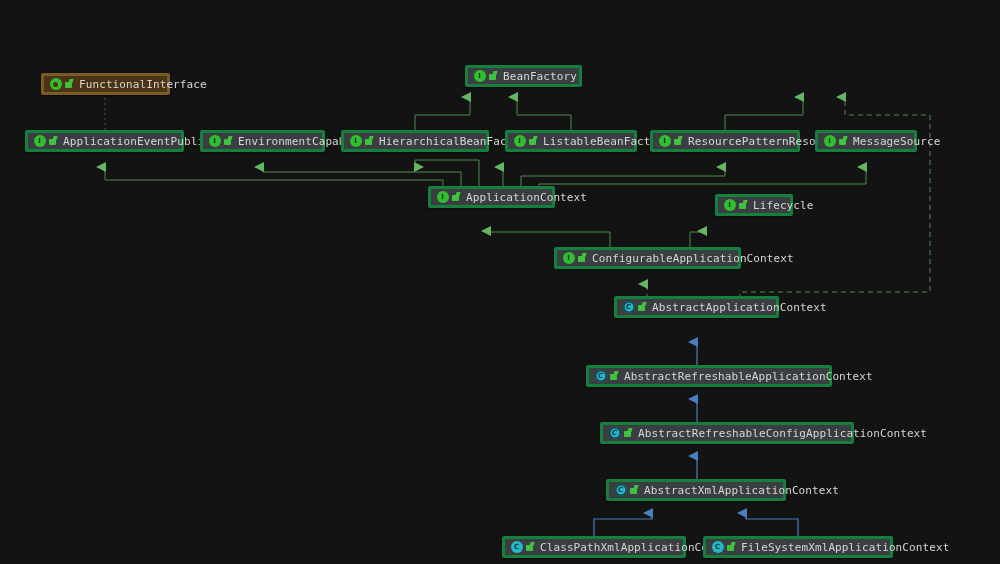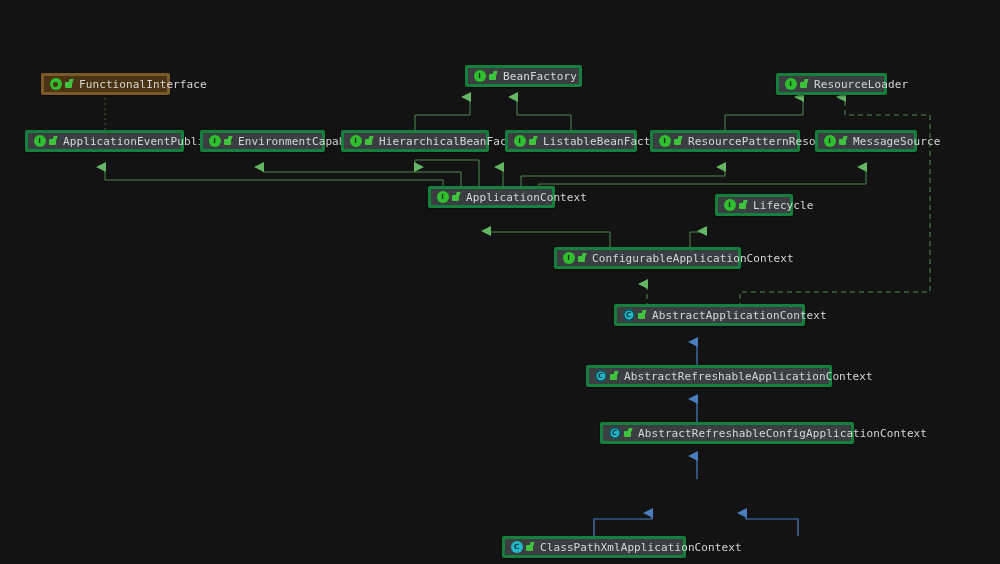--- a/index.html
+++ b/index.html
@@ -267,27 +267,20 @@
   </div>
 
   <div class="node" style="left:445px;top:65px;width:117px;margin-left:20px;">
     <span class="icon-wrap">
       <span class="ic ic-interface"></span>
       <span class="ic-visibility"></span>
     </span>
     <span class="label">BeanFactory</span>
   </div>
 
-  <div class="node" style="left:776px;top:73px;width:111px;">
-    <span class="icon-wrap">
-      <span class="ic ic-interface"></span>
-      <span class="ic-visibility"></span>
-    </span>
-    <span class="label">ResourceLoader</span>
-  </div>
 
   <div class="node" style="left:25px;top:130px;width:159px;">
     <span class="icon-wrap">
       <span class="ic ic-interface"></span>
       <span class="ic-visibility"></span>
     </span>
     <span class="label">ApplicationEventPublisher</span>
   </div>
 
   <div class="node" style="left:200px;top:130px;width:125px;">
@@ -347,21 +340,21 @@
   </div>
 
   <div class="node" style="left:554px;top:247px;width:187px;">
     <span class="icon-wrap">
       <span class="ic ic-interface"></span>
       <span class="ic-visibility"></span>
     </span>
     <span class="label">ConfigurableApplicationContext</span>
   </div>
 
-  <div class="node" style="left:614px;top:304px;width:191px;justify-content:space-between;">
+  <div class="node" style="left:614px;top:296px;width:165px;justify-content:space-between;">
     <span class="icon-wrap">
       <span class="ic ic-abstract"></span>
       <span class="ic-visibility"></span>
     </span>
     <span class="label">AbstractApplicationContext</span>
   </div>
 
   <div class="node" style="left:586px;top:365px;width:246px;">
     <span class="icon-wrap">
       <span class="ic ic-abstract"></span>
@@ -371,23 +364,37 @@
   </div>
 
   <div class="node" style="left:569px;top:422px;width:254px;margin-left:31px;">
     <span class="icon-wrap">
       <span class="ic ic-abstract"></span>
       <span class="ic-visibility"></span>
     </span>
     <span class="label">AbstractRefreshableConfigApplicationContext</span>
   </div>
 
+  <div class="node" style="left:606px;top:479px;width:180px;">
+    <span class="icon-wrap">
+      <span class="ic ic-abstract"></span>
+      <span class="ic-visibility"></span>
+    </span>
+    <span class="label">AbstractXmlApplicationContext</span>
+  </div>
 
   <div class="node" style="left:502px;top:536px;width:184px;">
     <span class="icon-wrap">
       <span class="ic ic-class"></span>
       <span class="ic-visibility"></span>
     </span>
     <span class="label">ClassPathXmlApplicationContext</span>
   </div>
 
+  <div class="node" style="left:703px;top:536px;width:190px;">
+    <span class="icon-wrap">
+      <span class="ic ic-class"></span>
+      <span class="ic-visibility"></span>
+    </span>
+    <span class="label">FileSystemXmlApplicationContext</span>
+  </div>
 
 </div>
 
 </body></html>

